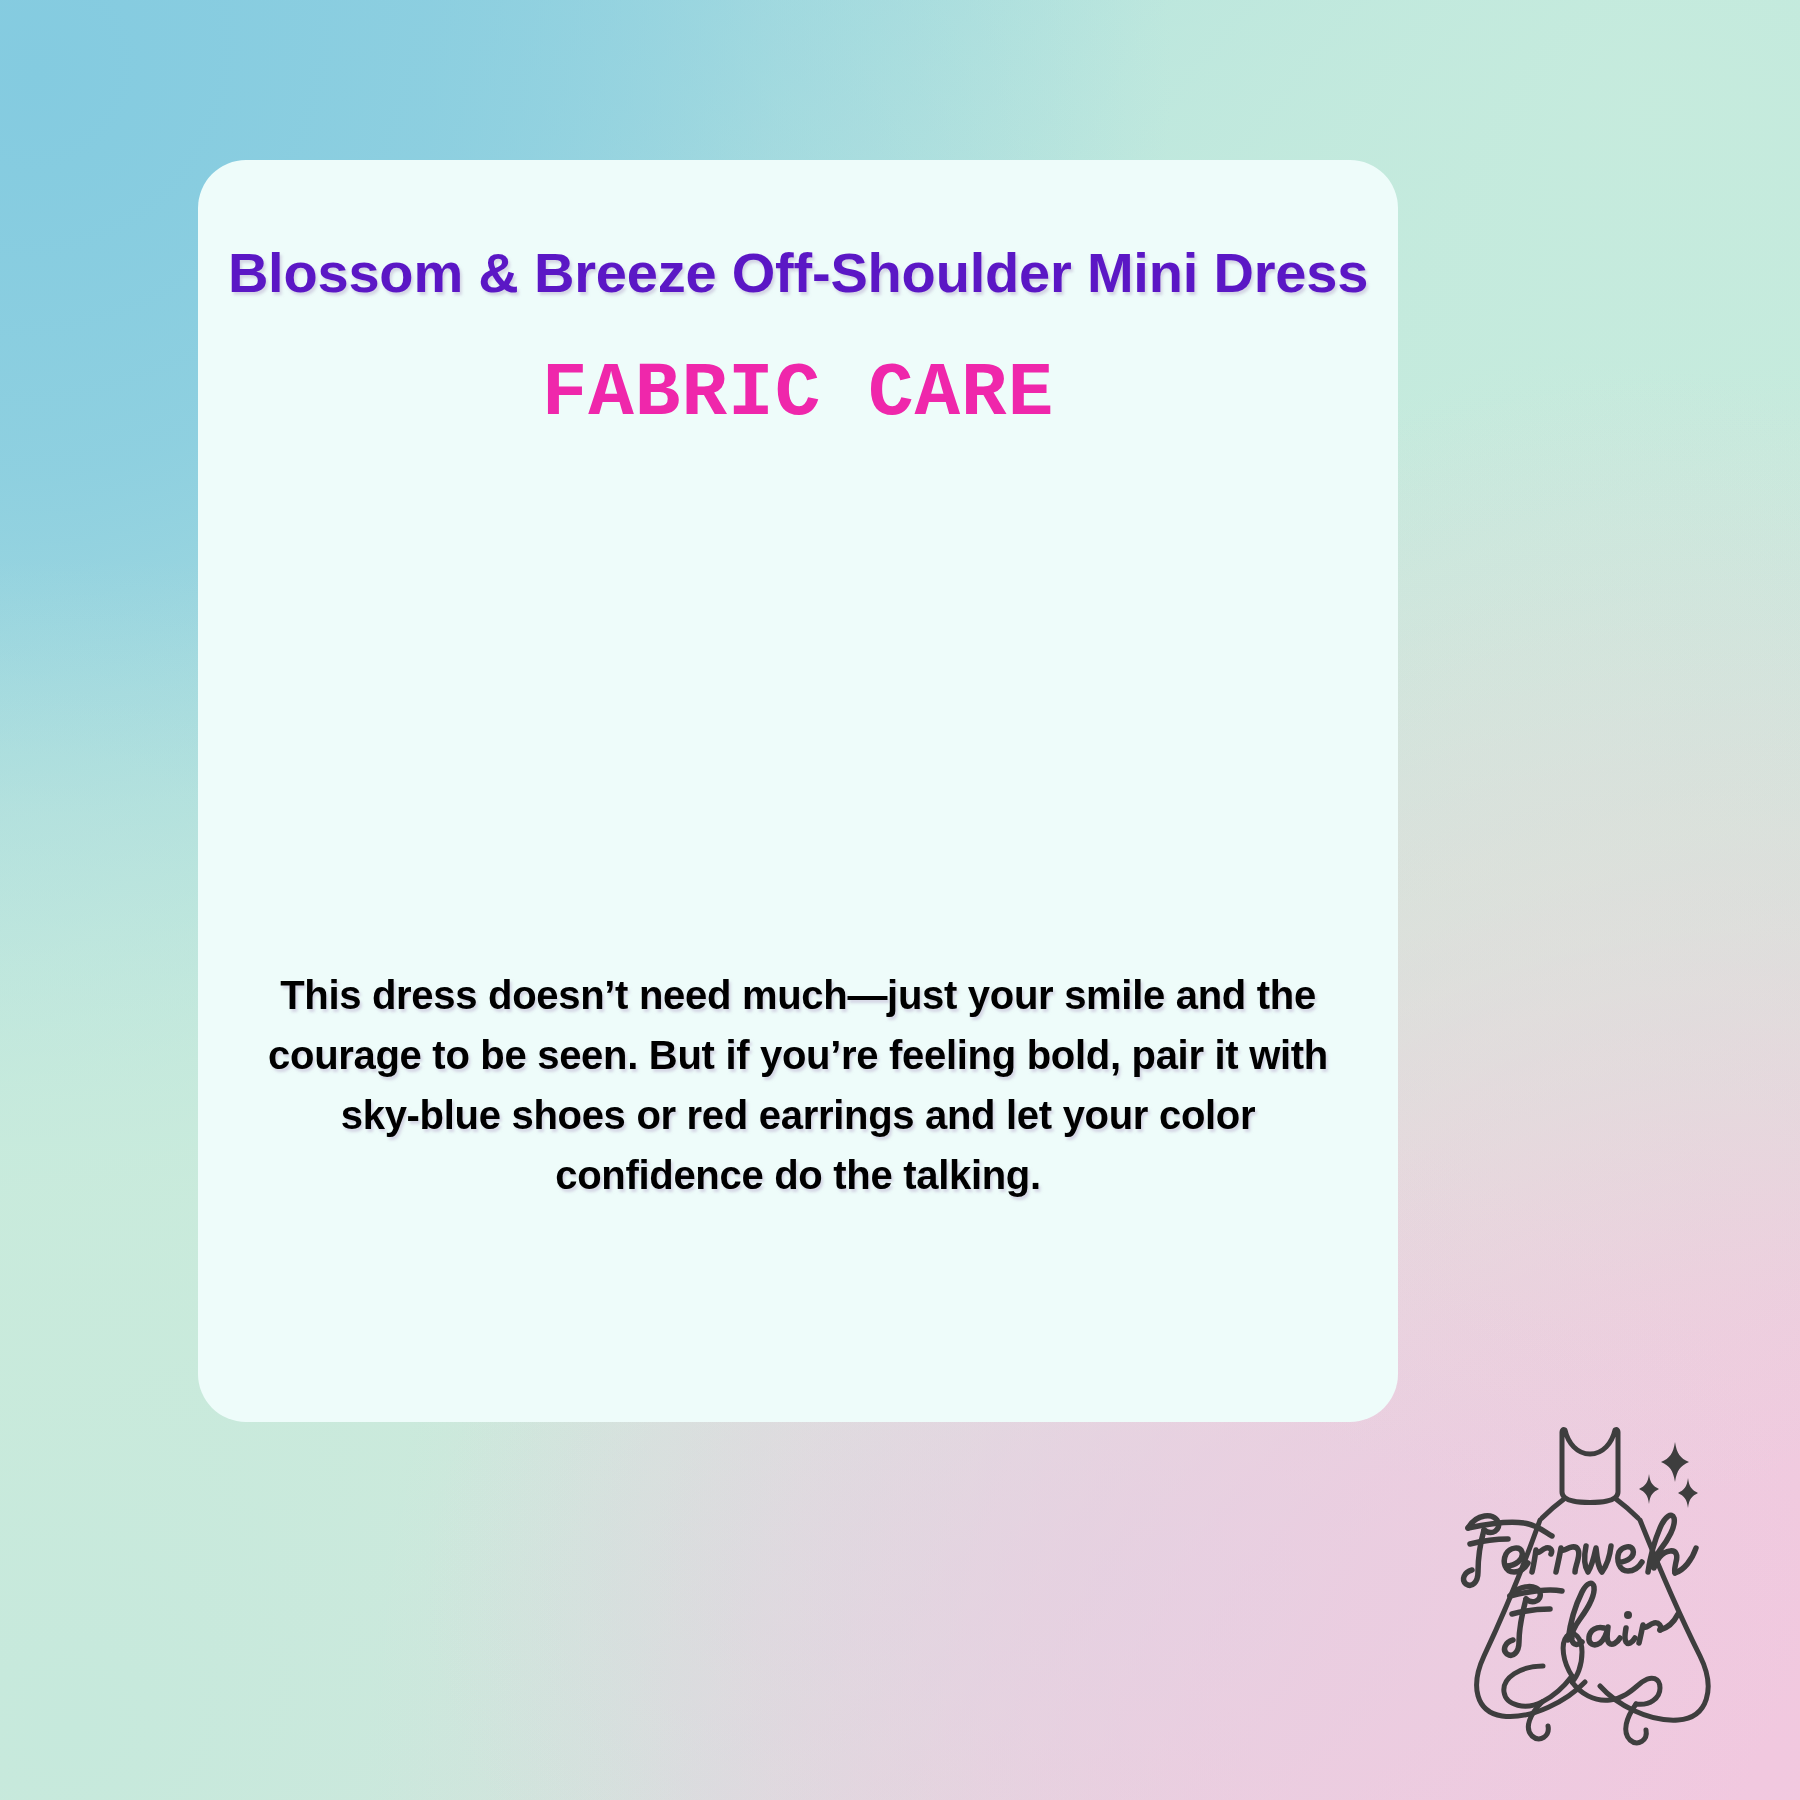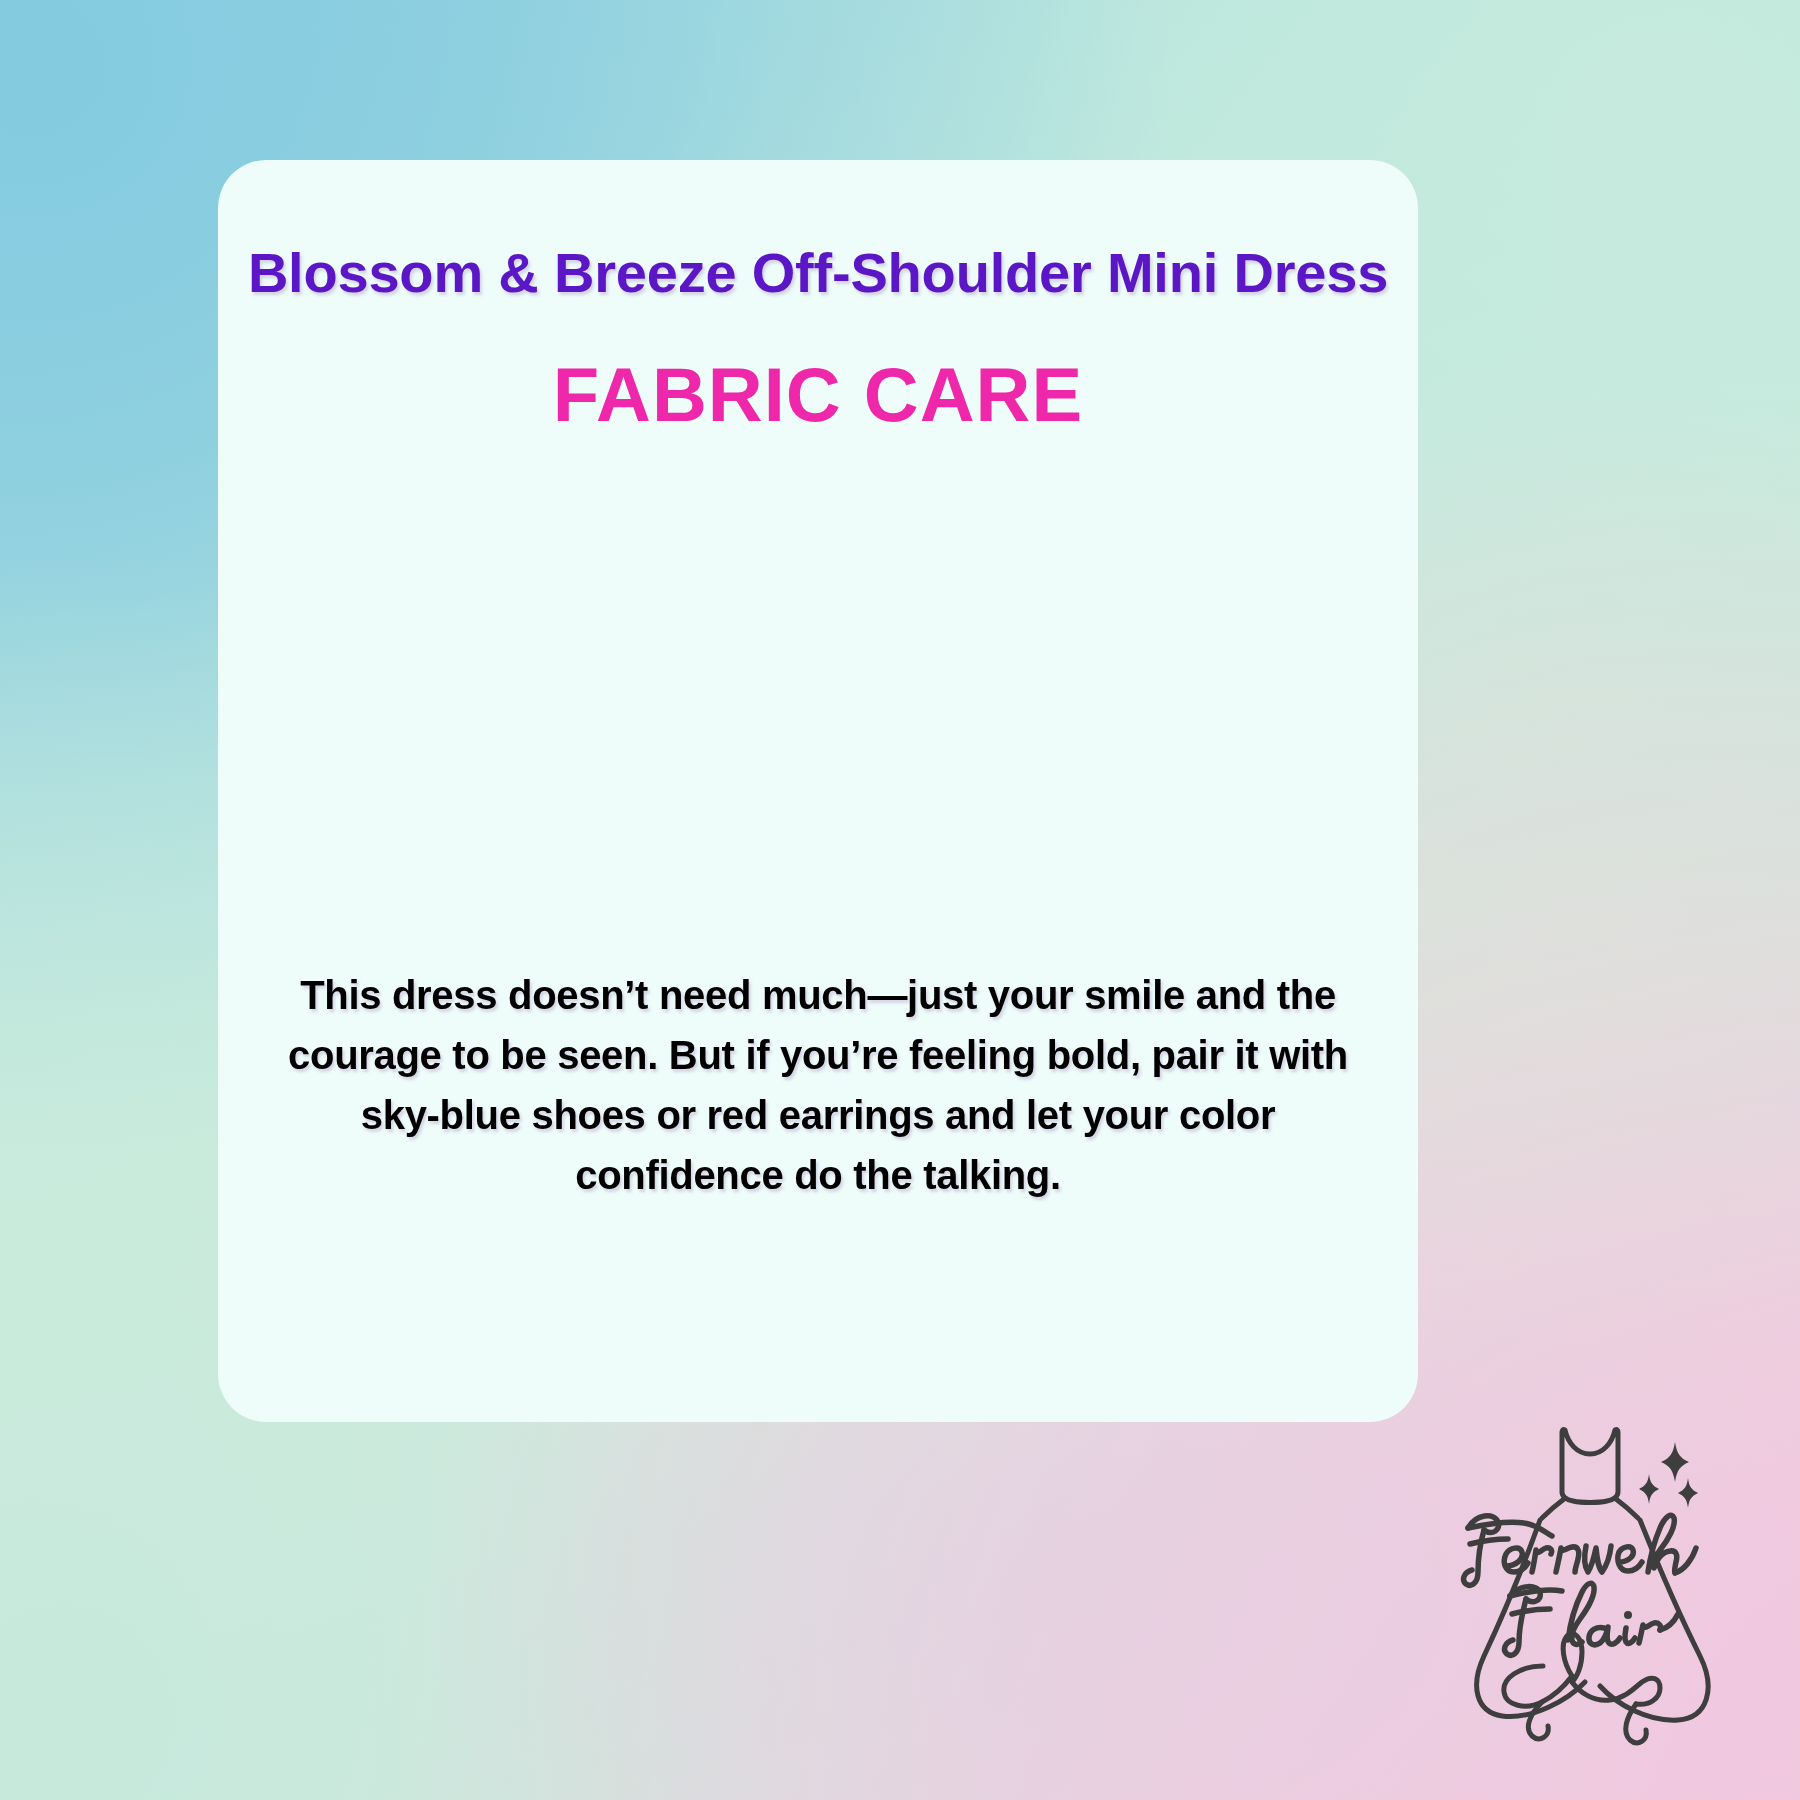--- a/index.html
+++ b/index.html
@@ -96,21 +96,20 @@
     position: absolute;
     left: 198px;
     top: 160px;
     width: 1200px;
     height: 1262px;
     background: #eefcfa;
     border-radius: 48px;
     box-sizing: border-box;
     padding: 0;
     z-index: 2;
-    margin-left: 20px;
   }
 
   
   .product-title {
     position: absolute;
     left: 0;
     top: 82px;
     width: 100%;
     text-align: center;
     font-size: 56px;
@@ -122,21 +121,21 @@
     white-space: nowrap;
   }
 
   
   .section-heading {
     position: absolute;
     left: 0;
     top: 195px;
     width: 100%;
     text-align: center;
-    font-family: Liberation Sans, sans-serif;
+    font-family: Liberation Mono, monospace;
     font-size: 76px;
     font-weight: bold;
     color: #ef27ab;
     letter-spacing: 1px;
     line-height: 1.05;
   }
 
   
   .care-list {
     position: absolute;

